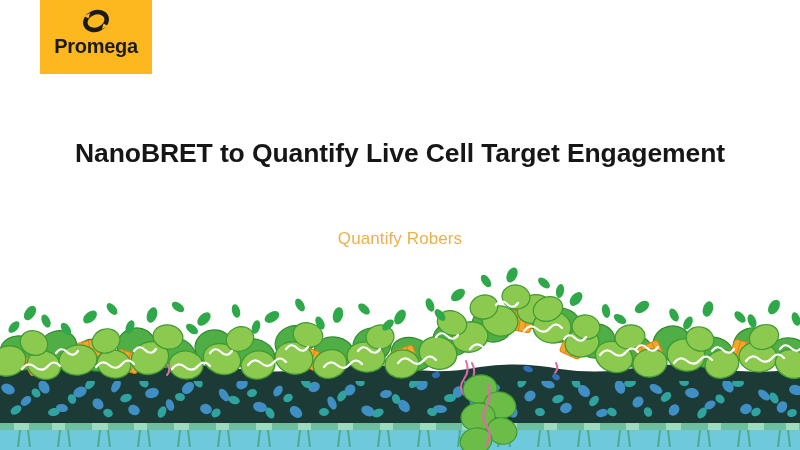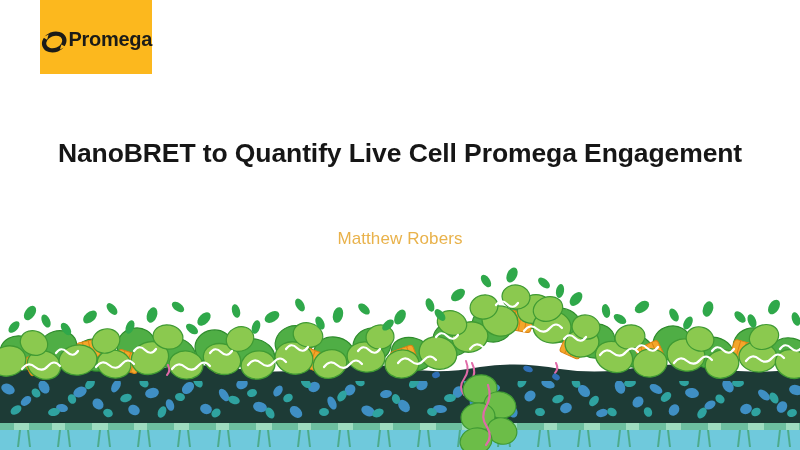--- a/index.html
+++ b/index.html
@@ -9,21 +9,21 @@
     background:#ffffff;
     font-family:"Liberation Sans", sans-serif;
     overflow:hidden;position:relative;
   }
   #slide{position:relative;width:800px;height:450px;background:#fff;overflow:hidden;}
 
   
   #logo-block{
     position:absolute;left:40px;top:0;width:112px;height:74px;
     background:#fcb81e;
-    display:flex;flex-direction:row;align-items:center;justify-content:flex-start;
+    display:flex;flex-direction:column;align-items:center;justify-content:flex-start;
   }
   #logo-mark{margin-top:9px;width:30px;height:24px;display:block;}
   #logo-wordmark{
     margin-top:3px;font-size:20px;font-weight:bold;color:#1b1b18;
     letter-spacing:-0.3px;line-height:1;font-family:"Liberation Sans",sans-serif;
   }
 
   
   #title{
     position:absolute;left:0;top:138px;width:800px;
@@ -54,24 +54,24 @@
       <g transform="rotate(-22 30 24)">
         <ellipse cx="30" cy="24" rx="22" ry="17" fill="none" stroke="#1b1b18" stroke-width="9"></ellipse>
       </g>
       <path d="M6 14 L18 8 L15 19 Z" fill="#fcb81e"></path>
       <path d="M54 34 L42 40 L45 29 Z" fill="#fcb81e"></path>
     </svg>
     <div id="logo-wordmark">Promega</div>
   </div>
 
   <div id="title">
-    <span class="title-line">NanoBRET to Quantify Live Cell Promega Engagement</span>
+    <span class="title-line">NanoBRET to Quantify Live Cell Target Engagement</span>
   </div>
 
-  <div id="author">Matthew Robers</div>
+  <div id="author">Quantify Robers</div>
 
   <div id="illustration">
     <svg viewBox="0 0 800 185" preserveAspectRatio="none">
       <defs>
         <clipPath id="clipAll">
             <rect x="0" y="0" width="800" height="185"></rect>
           </clipPath>
       </defs>
       <g clip-path="url(#clipAll)">
 

